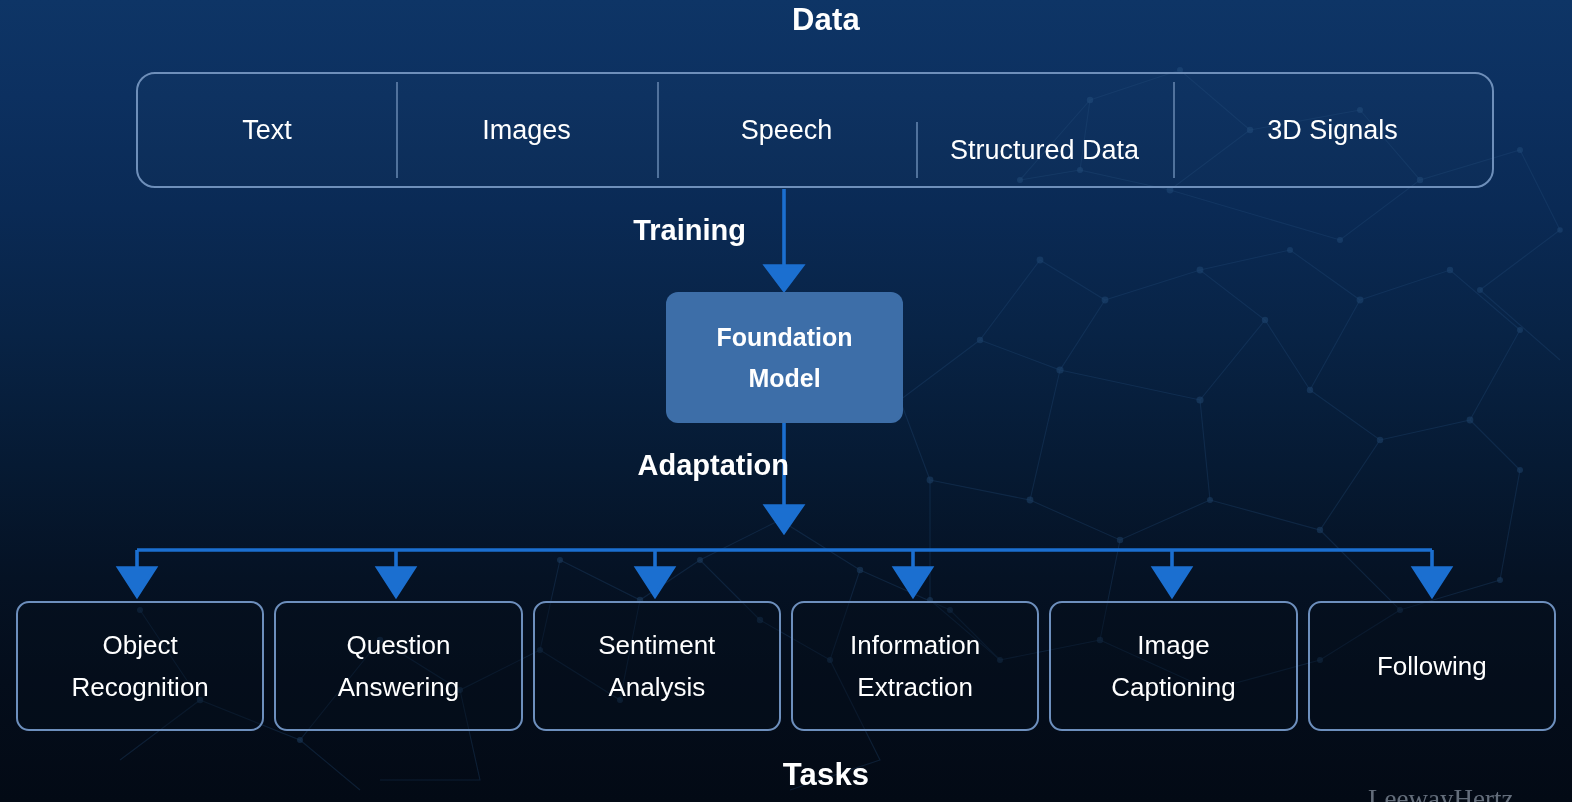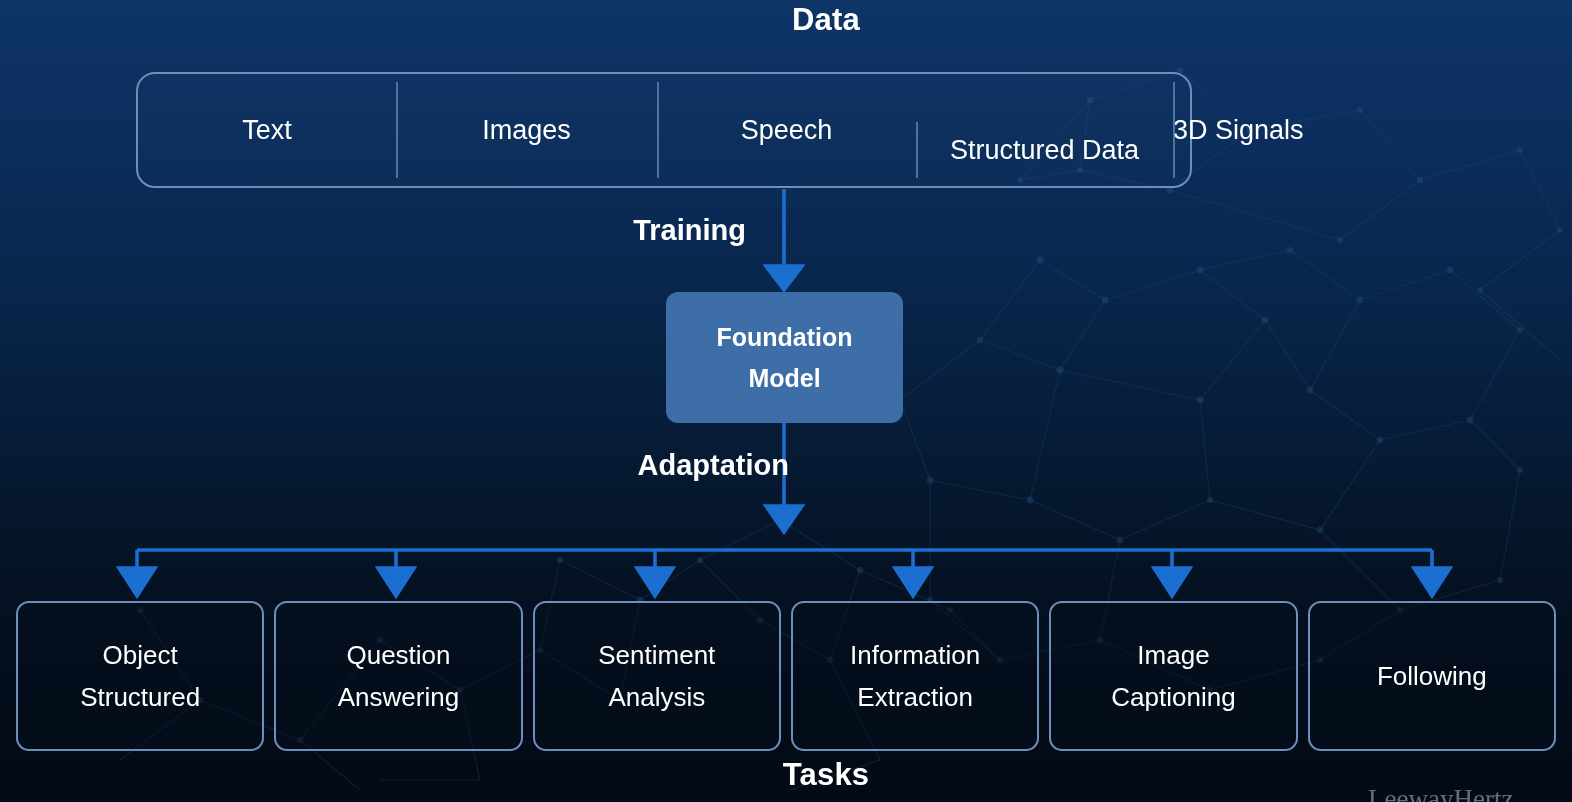--- a/index.html
+++ b/index.html
@@ -51,21 +51,21 @@
     padding-left: 40px;
   }
   #title-data  { top: 2px; }
   #title-tasks { top: 757px; }
 
   
   #data-bar {
     position: absolute;
     left: 136px;
     top: 72px;
-    width: 1056px;
+    width: 1358px;
     height: 116px;
     box-sizing: border-box;
     border: 2px solid #6e8fba;
     border-radius: 19px;
     background: rgba(255,255,255,0.012);
     display: flex;
     align-items: stretch;
   }
   .data-cell {
     position: relative;
@@ -124,21 +124,21 @@
     line-height: 1.62;
     text-align: right;
   }
 
   
   #task-row {
     position: absolute;
     left: 16px;
     top: 601px;
     width: 1540px;
-    height: 150px;
+    height: 130px;
     display: flex;
     gap: 10px;
   }
   .task-box {
     flex: 1 1 0;
     box-sizing: border-box;
     border: 2px solid #6d8fbd;
     border-radius: 13px;
     background: rgba(6,14,28,0.40);
     display: flex;
@@ -320,21 +320,21 @@
   <div class="edge-label" id="label-adaptation">Adaptation</div>
 
   <div id="foundation-model">
     <span>Foundation</span>
     <span>Model</span>
   </div>
 
   <div id="task-row">
     <div class="task-box">
       <span>Object</span>
-      <span>Structured</span>
+      <span>Recognition</span>
     </div>
     <div class="task-box">
       <span>Question</span>
       <span>Answering</span>
     </div>
     <div class="task-box">
       <span>Sentiment</span>
       <span>Analysis</span>
     </div>
     <div class="task-box">

